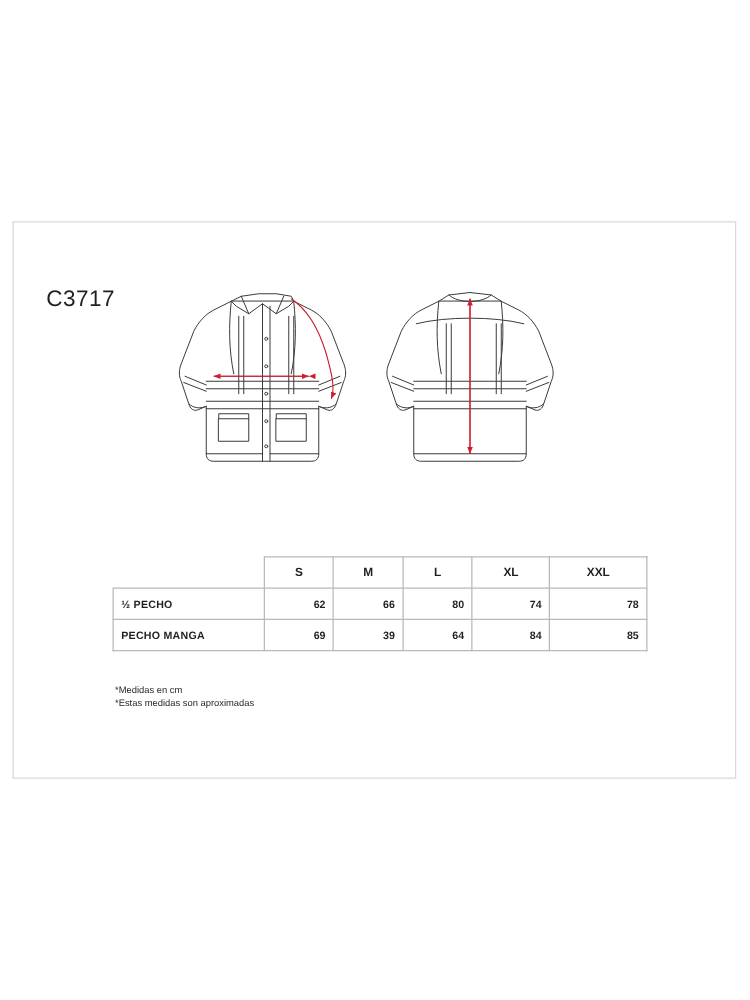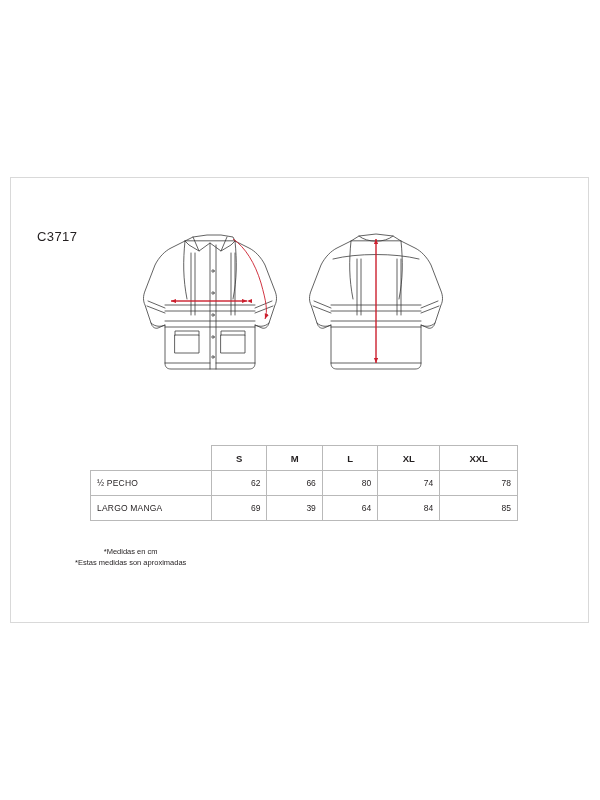--- a/index.html
+++ b/index.html
@@ -30,21 +30,21 @@
     width: 579px;
     height: 446px;
     border: 1px solid #d9d9d9;
     box-sizing: border-box;
     background: #ffffff;
   }
   .product-code {
     position: absolute;
     left: 26px;
     top: 51px;
-    font-size: 13px;
+    font-size: 18px;
     letter-spacing: 0.4px;
     color: #231f20;
   }
   .drawings {
     position: absolute;
     left: 110px;
     top: 35px;
     width: 360px;
     height: 200px;
   }
@@ -57,21 +57,21 @@
   table.size-table {
     border-collapse: collapse;
     width: 428px;
     font-size: 8.5px;
     color: #231f20;
   }
   table.size-table td, table.size-table th {
     border: 1px solid #b9b9b9;
     height: 24px;
     padding: 0 6px;
-    font-weight: normal;
+    font-weight: bold;
   }
   table.size-table th.corner {
     width: 108px;
     border-left: 1px solid #ffffff;
     border-top: 1px solid #ffffff;
   }
   table.size-table th.size-head {
     text-align: center;
     font-weight: bold;
     font-size: 9.5px;
@@ -80,26 +80,25 @@
     text-align: left;
     font-size: 8.5px;
     letter-spacing: 0.2px;
   }
   table.size-table td.val {
     text-align: right;
     font-size: 8.5px;
   }
   .notes {
     position: absolute;
-    left: 64px;
+    left: 81px;
     top: 368px;
     font-size: 7.5px;
     line-height: 11px;
     color: #231f20;
-    text-align: center;
   }
   .notes div { white-space: nowrap; }
 </style>
 </head>
 <body>
 
 <div class="page">
 
   <div class="frame">
 
@@ -238,21 +237,21 @@
         <tbody>
           <tr>
             <td class="rowlabel">½ PECHO</td>
             <td class="val">62</td>
             <td class="val">66</td>
             <td class="val">80</td>
             <td class="val">74</td>
             <td class="val">78</td>
           </tr>
           <tr>
-            <td class="rowlabel">LARGO MANGA</td>
+            <td class="rowlabel">PECHO MANGA</td>
             <td class="val">69</td>
             <td class="val">39</td>
             <td class="val">64</td>
             <td class="val">84</td>
             <td class="val">85</td>
           </tr>
         </tbody>
       </table>
     </div>
 

